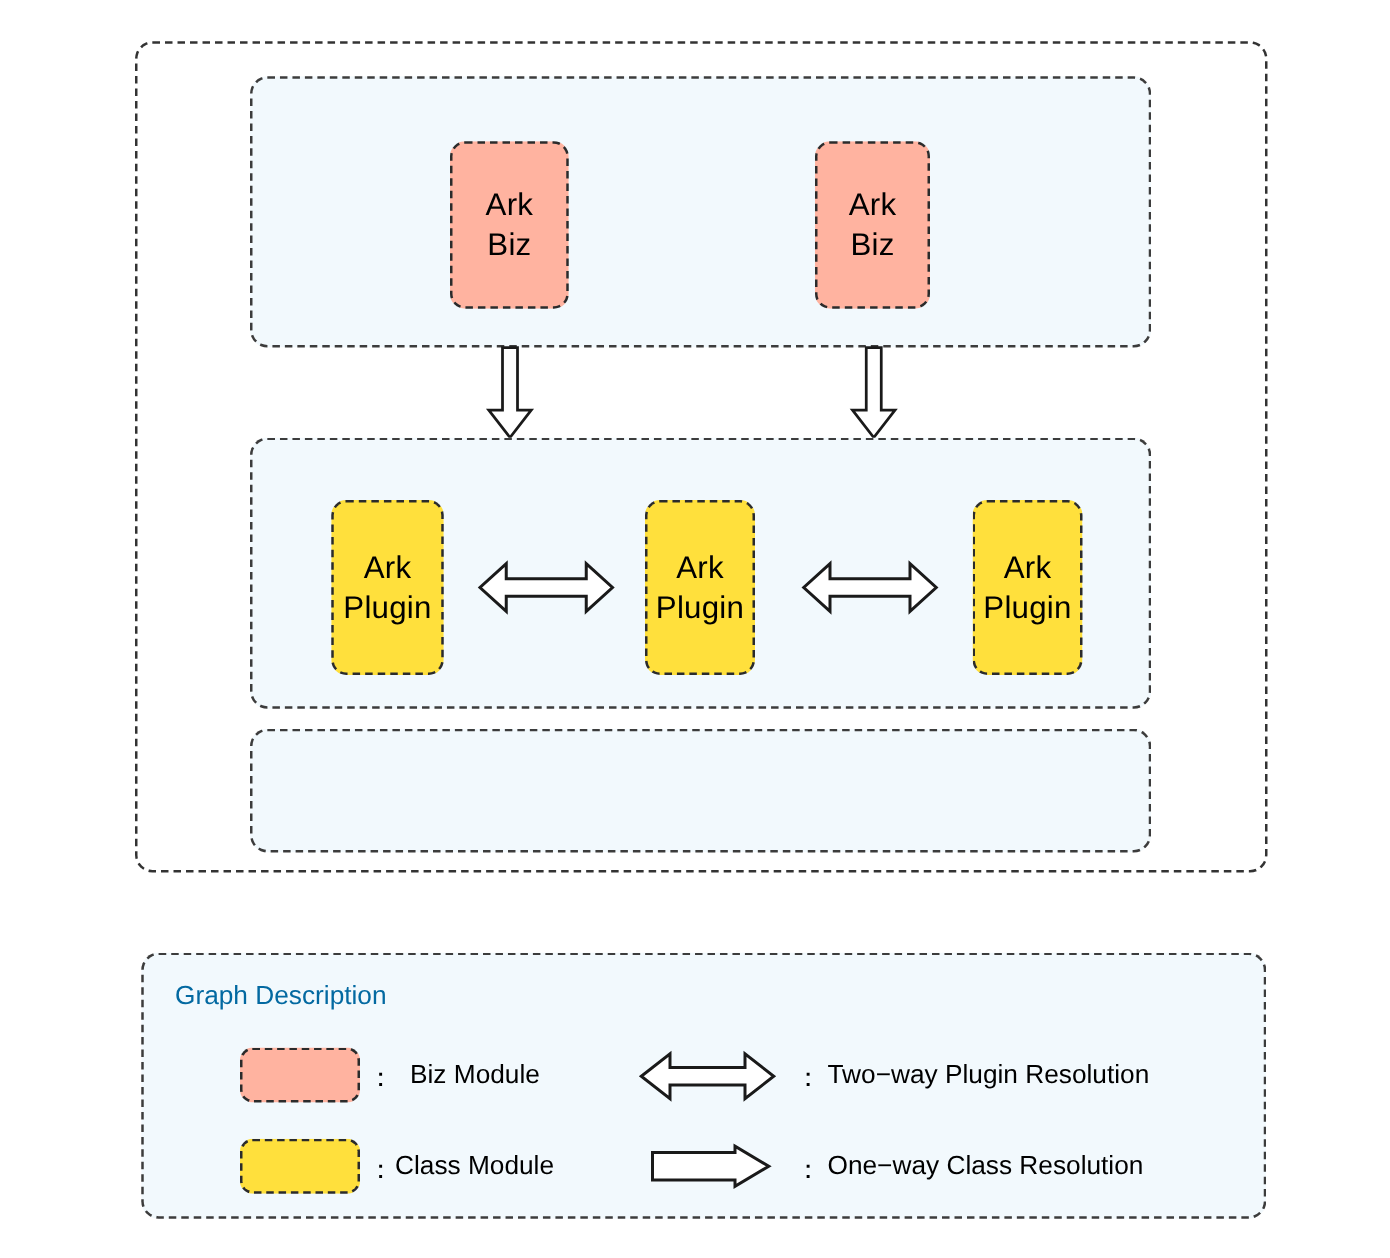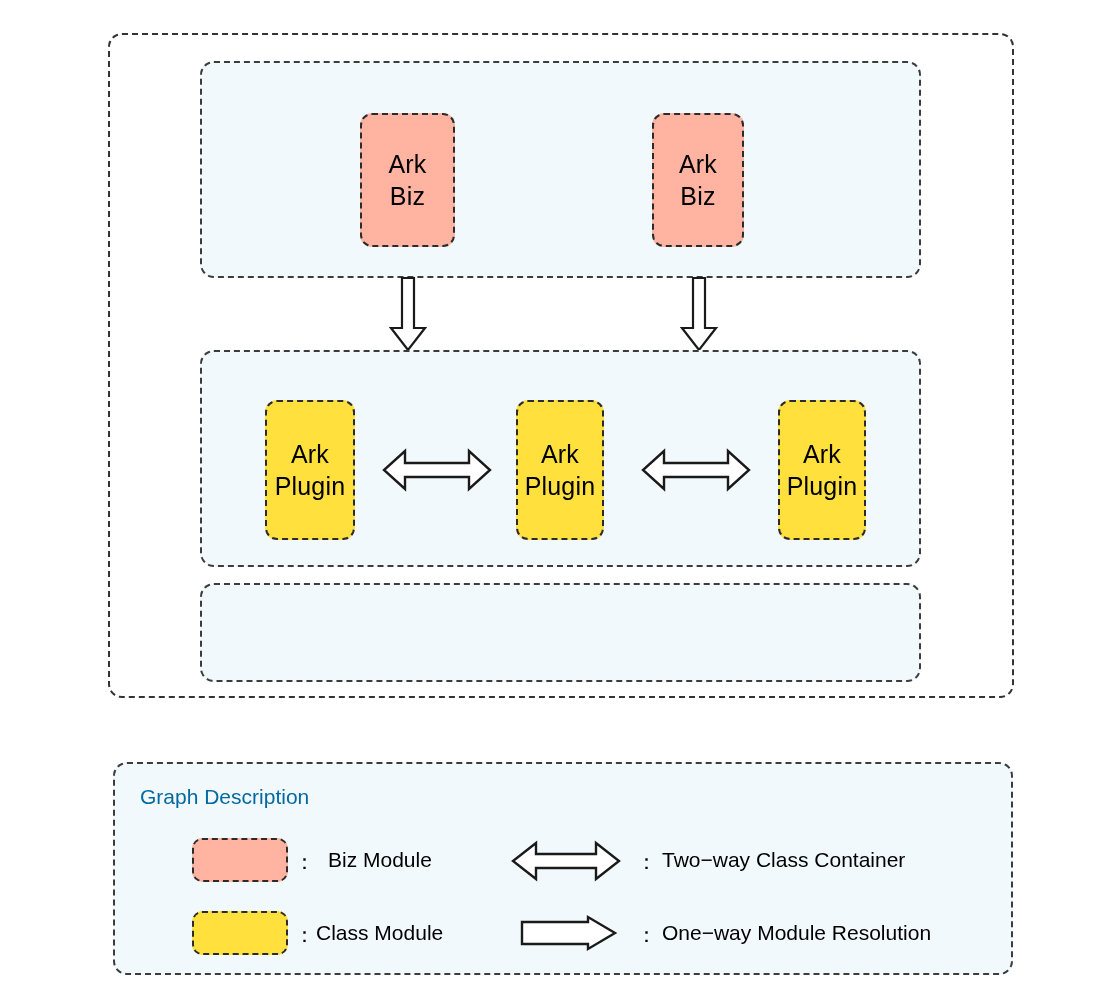--- a/index.html
+++ b/index.html
@@ -174,27 +174,27 @@
   <div class="legend-swatch biz" style="left:192px; top:838px; width:96px; height:44px;"></div>
   <div class="legend-colon" style="left:294px; top:848px;">：</div>
   <div class="legend-text" style="left:300px; top:848px;margin-left:28px;">Biz Module</div>
 
   <div class="arrow" style="left:510px; top:841px;">
     <svg width="112" height="40" viewBox="0 0 112 40">
       <polygon points="26,2 26,13 86,13 86,2 109,20 86,38 86,27 26,27 26,38 3,20" fill="#ffffff" stroke="#1a1a1a" stroke-width="2.4" stroke-linejoin="miter"></polygon>
     </svg>
   </div>
   <div class="legend-colon" style="left:636px; top:848px;">：</div>
-  <div class="legend-text" style="left:662px; top:848px;">Two−way Class Container</div>
+  <div class="legend-text" style="left:662px; top:848px;">Two−way Plugin Resolution</div>
 
   <div class="legend-swatch plugin" style="left:192px; top:911px; width:96px; height:44px;"></div>
   <div class="legend-colon" style="left:294px; top:921px;">：</div>
   <div class="legend-text" style="left:316px; top:921px;">Class Module</div>
 
   <div class="arrow" style="left:520px; top:915px;">
     <svg width="98" height="36" viewBox="0 0 98 36">
       <polygon points="2,7 68,7 68,2 95,18 68,34 68,29 2,29" fill="#ffffff" stroke="#1a1a1a" stroke-width="2.4" stroke-linejoin="miter"></polygon>
     </svg>
   </div>
   <div class="legend-colon" style="left:636px; top:921px;">：</div>
-  <div class="legend-text" style="left:662px; top:921px;">One−way Module Resolution</div>
+  <div class="legend-text" style="left:662px; top:921px;">One−way Class Resolution</div>
 
 </div>
 
 </body></html>

